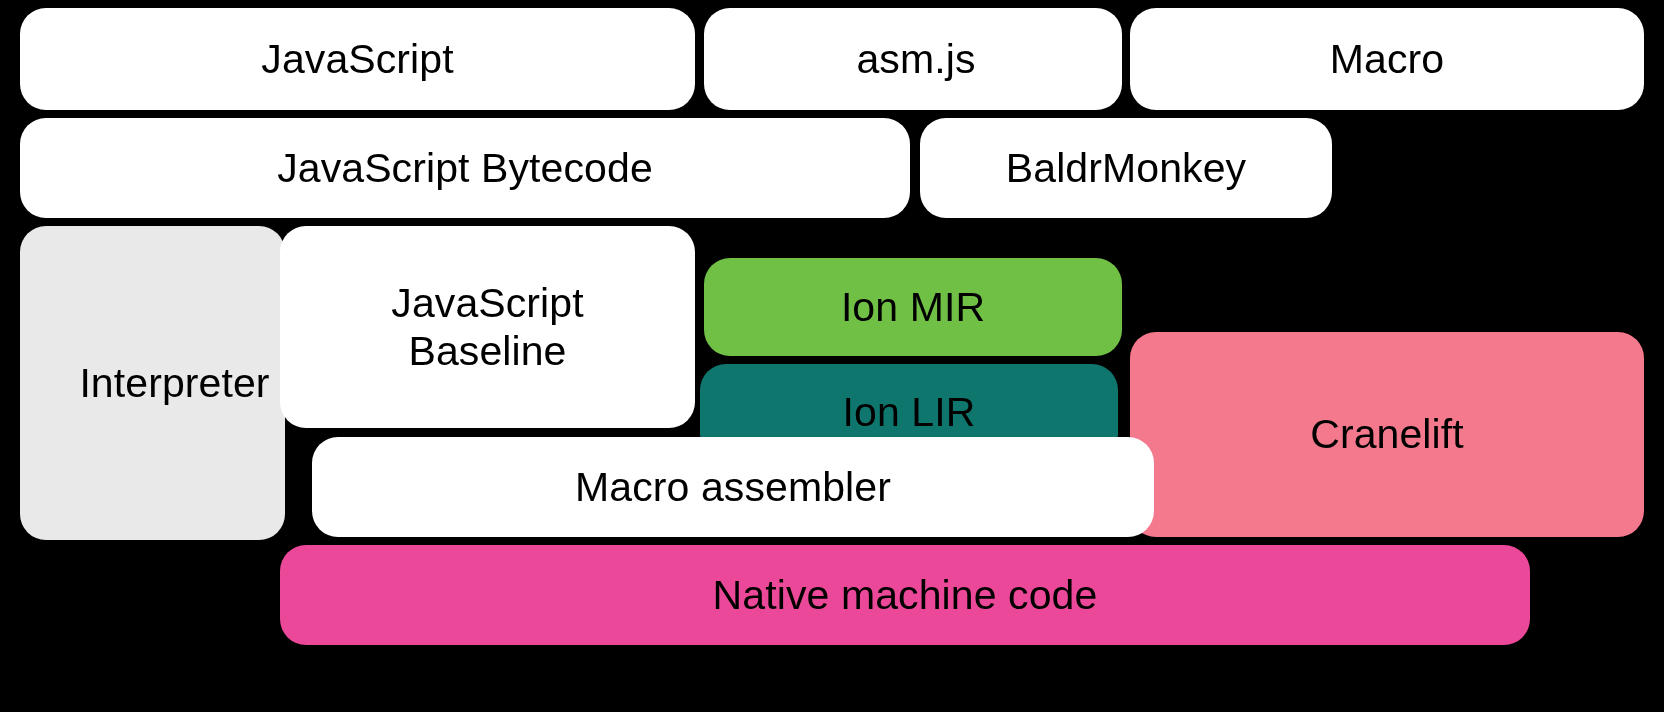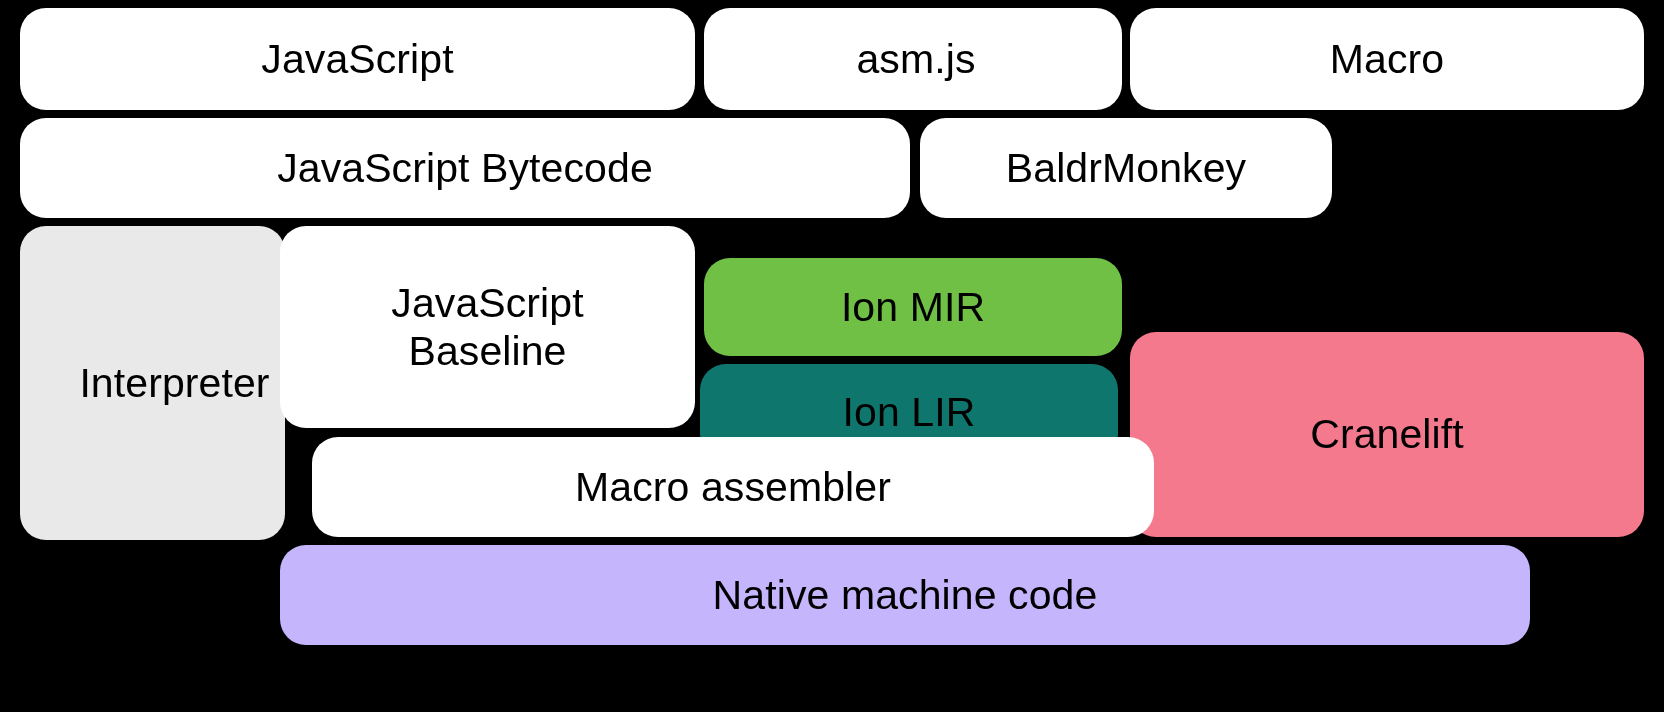--- a/index.html
+++ b/index.html
@@ -56,15 +56,15 @@
 Baseline</div>
 
   <div class="node fill-green" style="left: 704px; top: 226px; width: 418px; height: 98px; background: rgb(111, 192, 69); color: rgb(0, 0, 0);">Ion MIR</div>
 
   <div class="node fill-green" style="left: 700px; top: 332px; width: 418px; height: 96px; background: #0f766e; color: rgb(0, 0, 0);">Ion LIR</div>
 
   <div class="node fill-pink" style="left: 1130px; top: 332px; width: 514px; height: 205px; background: rgb(244, 121, 141); color: rgb(0, 0, 0);">Cranelift</div>
 
   <div class="node fill-white" style="left: 280px; top: 437px; width: 842px; height: 100px; background: rgb(255, 255, 255); color: rgb(0, 0, 0); margin-left: 32px;">Macro assembler</div>
 
-  <div class="node fill-white" style="left: 280px; top: 545px; width: 1250px; height: 100px; background: #c4b5fd; color: rgb(0, 0, 0);">Native machine code</div>
+  <div class="node fill-white" style="left: 280px; top: 545px; width: 1250px; height: 100px; background: #ec4899; color: rgb(0, 0, 0);">Native machine code</div>
 
 </div>
 
 </body></html>

